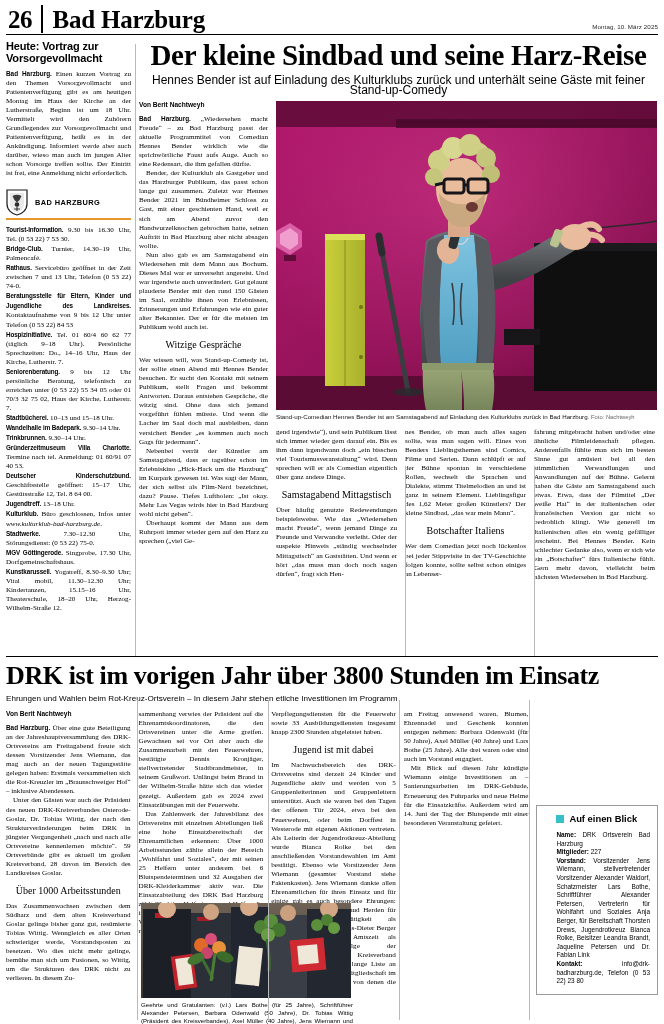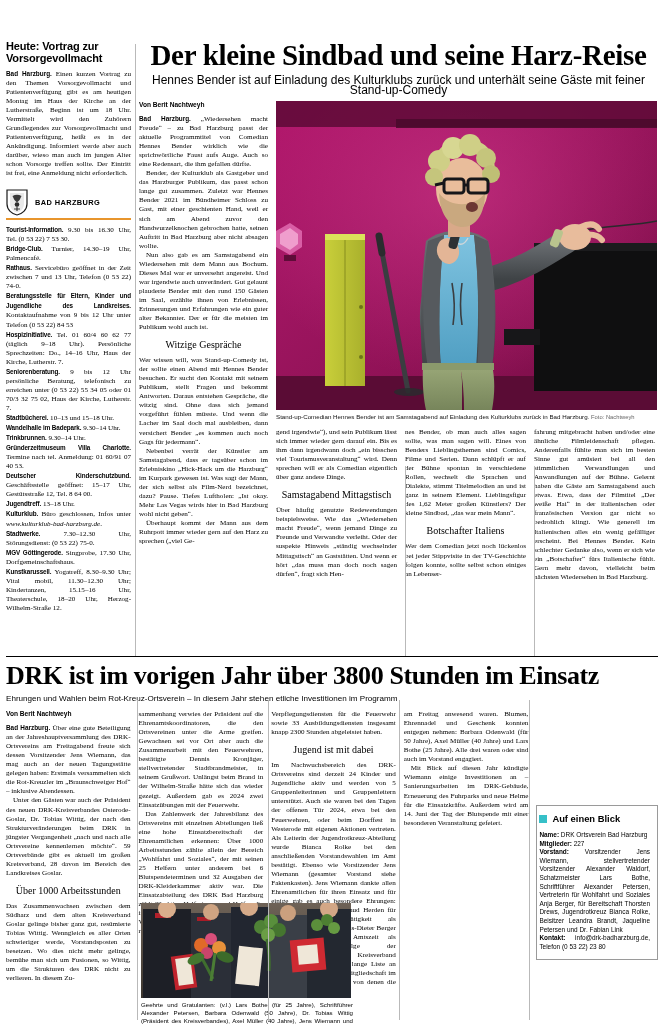--- a/index.html
+++ b/index.html
@@ -79,32 +79,38 @@
     font-family:"Liberation Serif",serif;font-weight:700;font-size:26px;line-height:28px;
     margin:0;letter-spacing:-.4px;
   }
   .deck2{font-family:"Liberation Sans",sans-serif;font-size:8.1px;margin:4px 0 6px 0;line-height:10px;}
   .rule2{height:1.1px;background:#000;margin:0 0 5px 0;}
 
   .photo2{position:relative;width:210px;height:95px;overflow:hidden;background:#4a3a34;}
   .cap2{font-family:"Liberation Sans",sans-serif;font-size:6.1px;line-height:7.9px;margin:3px 0 0 0;text-align:justify;}
 
   
-  .infobox{border:0.8px solid #9a9a9a;padding:7px 7px 8px 2px;box-sizing:border-box;}
+  .infobox{border:0.8px solid #9a9a9a;padding:7px 7px 8px 19px;box-sizing:border-box;}
   .ib-head{display:flex;align-items:center;gap:5px;margin-bottom:7px;}
   .ib-sq{width:8px;height:8px;background:#36C0C8;flex:none;}
   .ib-title{font-family:"Liberation Sans",sans-serif;font-weight:bold;font-size:9.4px;}
   .ib-body{font-family:"Liberation Sans",sans-serif;font-size:6.45px;line-height:8.6px;text-align:justify;}
   .ib-body b{font-weight:bold;}
 </style>
 </head>
 <body>
 
 <div class="page">
 
+  <div class="masthead">
+    <div class="mh-page">26</div>
+    <div class="mh-rule"></div>
+    <div class="mh-title">Bad Harzburg</div>
+    <div class="mh-date">Montag, 10. März 2025</div>
+  </div>
 
   <div class="rail">
     <div class="rail-h">Heute: Vortrag zur Vorsorgevollmacht</div>
     <div class="rail-body">
       <span class="lead-name">Bad Harzburg.</span><span> Einen kurzen Vortrag zu den Themen Vorsorgevollmacht und Patientenverfügung gibt es am heutigen Montag im Haus der Kirche an der Lutherstraße, Beginn ist um 18 Uhr. Vermittelt wird den Zuhörern Grundlegendes zur Vorsorgevollmacht und Patientenverfügung, heißt es in der Ankündigung. Informiert werde aber auch darüber, wieso man auch im jungen Alter schon Vorsorge treffen sollte. Der Eintritt ist frei, eine Anmeldung nicht erforderlich.</span>
     </div>
 
     <div class="crest-row">
       <svg class="crest" viewBox="0 0 44 54">
         <path d="M2 2 H42 V30 C42 42 32 50 22 52 C12 50 2 42 2 30 Z" fill="#ffffff" stroke="#1a1a1a" stroke-width="2.4"></path>

